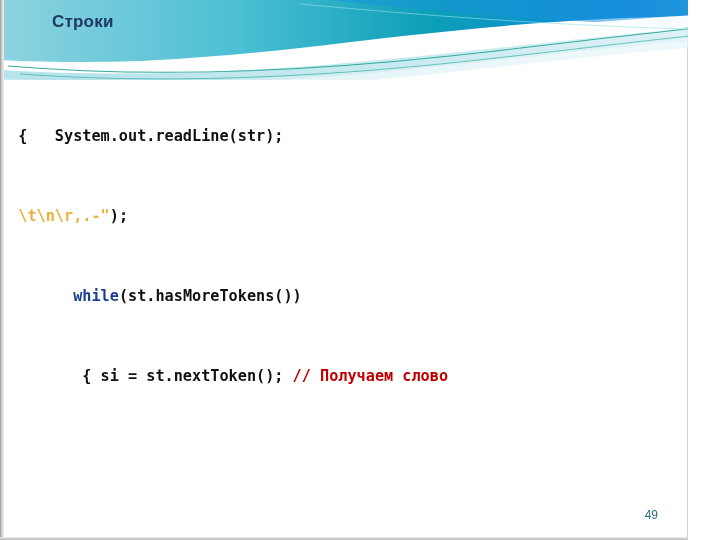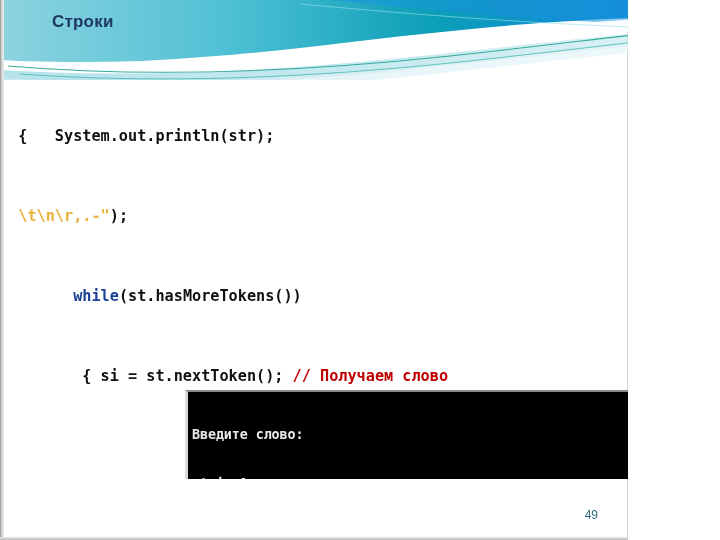--- a/index.html
+++ b/index.html
@@ -2,21 +2,21 @@
 <html><head>
 <meta charset="utf-8">
 <style>
   html, body {
     margin: 0;
     padding: 0;
     background: #ffffff;
   }
   .slide {
     position: relative;
-    width: 628px;
+    width: 688px;
     height: 540px;
     overflow: hidden;
     background: #ffffff;
     font-family: "Liberation Sans", sans-serif;
     box-sizing: border-box;
   }
   
   .slide::after {
     content: "";
     position: absolute;
@@ -167,38 +167,29 @@
 
       <path d="M8,66 C150,78 300,72 450,56 C570,43 650,32 720,26" fill="none" stroke="#2aa893" stroke-width="1.1" opacity="0.95"></path>
       <path d="M20,74 C160,84 310,78 460,62 C580,49 655,39 720,33" fill="none" stroke="#38b3a0" stroke-width="0.9" opacity="0.8"></path>
       <path d="M300,4 C430,16 560,26 720,30" fill="none" stroke="#8fe0ea" stroke-width="0.9" opacity="0.7"></path>
     </svg>
   </div>
 
   <div class="slide-title">Строки</div>
 
   <div class="code">
-    <span class="ln">  {   System.out.println(str);</span>
+    <span class="ln">  {   System.out.readLine(str);</span>
     <span class="ln"><span class="str">  \t\n\r,.-"</span><span>);</span></span>
     <span class="ln"><span>        </span><span class="kw">while</span><span>(st.hasMoreTokens())</span></span>
     <span class="ln"><span>         { si = st.nextToken(); </span><span class="cmt">// Получаем слово</span></span>
     
     
     
     
     
     
     
   </div>
 
-  <div class="console">
-    <div class="console-text">
-      <span class="console-line">Введите слово:</span>
-      <span class="console-line">string1</span>
-      
-      
-      
-    </div>
-  </div>
 
   <div class="page-num">49</div>
 
 </div>
 
 </body></html>

